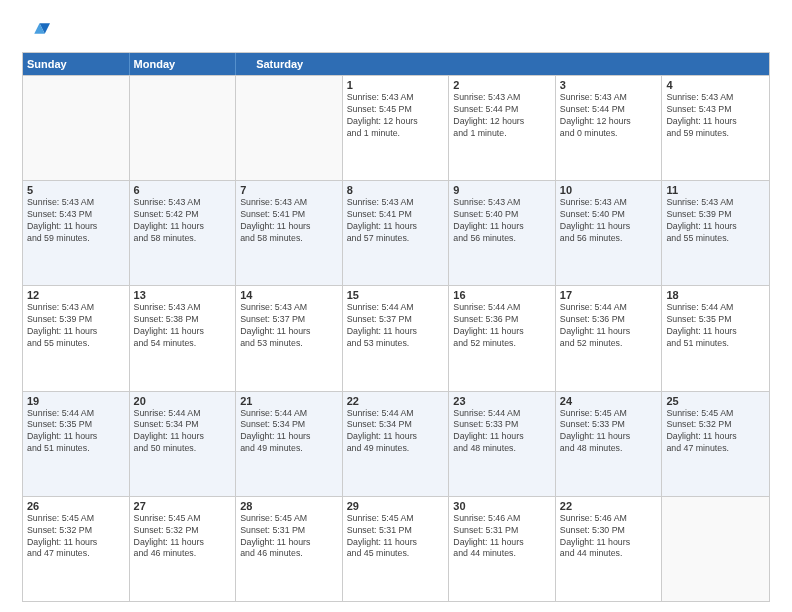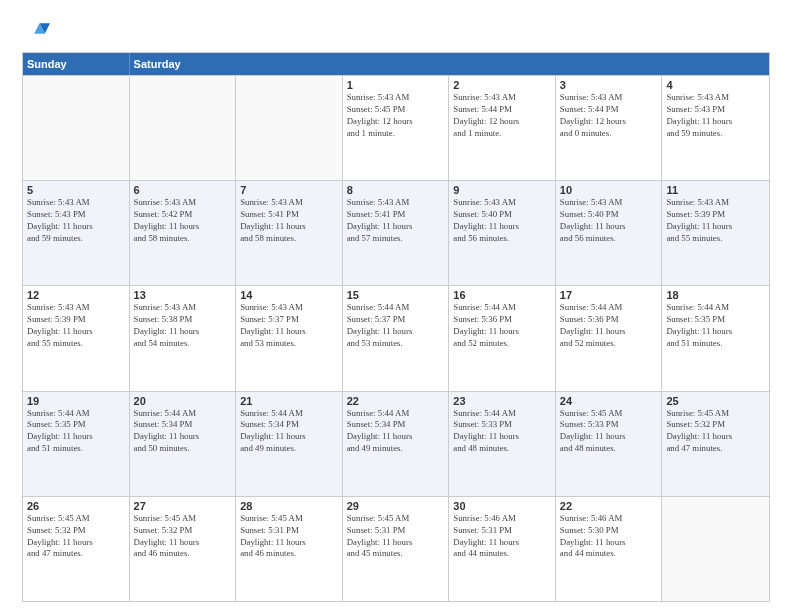--- a/index.html
+++ b/index.html
@@ -72,21 +72,21 @@
       background: #2e6db4;
     }
     .cal-header-cell {
       color: #fff;
       font-size: 11px;
       font-weight: bold;
       padding: 5px 4px;
       text-align: left;
       border-right: 1px solid #5590cc;
     }
-    .cal-header-cell:last-child { border-right: none; }
+    .cal-header-cell:last-child { border-right: none; margin-left: 16px; }
     .cal-body {
       flex: 1;
       display: flex;
       flex-direction: column;
     }
     .cal-row {
       display: grid;
       grid-template-columns: repeat(7, 1fr);
       flex: 1;
       border-top: 1px solid #ccc;
@@ -105,21 +105,20 @@
     .cell-date {
       font-size: 11px;
       font-weight: bold;
       color: #333;
       margin-bottom: 1px;
     }
     .cell-info {
       font-size: 8.8px;
       color: #444;
       line-height: 1.35;
-      font-family: Liberation Serif, serif;
     }
     .row-shade {
       background: #f0f4fa;
     }
   </style>
 </head>
 <body>
 
 <div class="page">
   <div class="header">
@@ -135,20 +134,21 @@
     </div>
     <div class="title-block">
       <div class="month-title"></div>
       <div class="subtitle"></div>
     </div>
   </div>
 
   <div class="calendar">
     <div class="cal-header">
     <div class="cal-header-cell">Sunday</div>
+        <div class="cal-header-cell">Monday</div>
         <div class="cal-header-cell">Saturday</div>
       </div>
     <div class="cal-body">
     <div class="cal-row">
           <div class="cal-cell empty"></div>
           <div class="cal-cell empty"></div>
           <div class="cal-cell empty"></div>
           <div class="cal-cell">
             <div class="cell-date">1</div>
             <div class="cell-info" style="white-space: pre-line;">Sunrise: 5:43 AM

